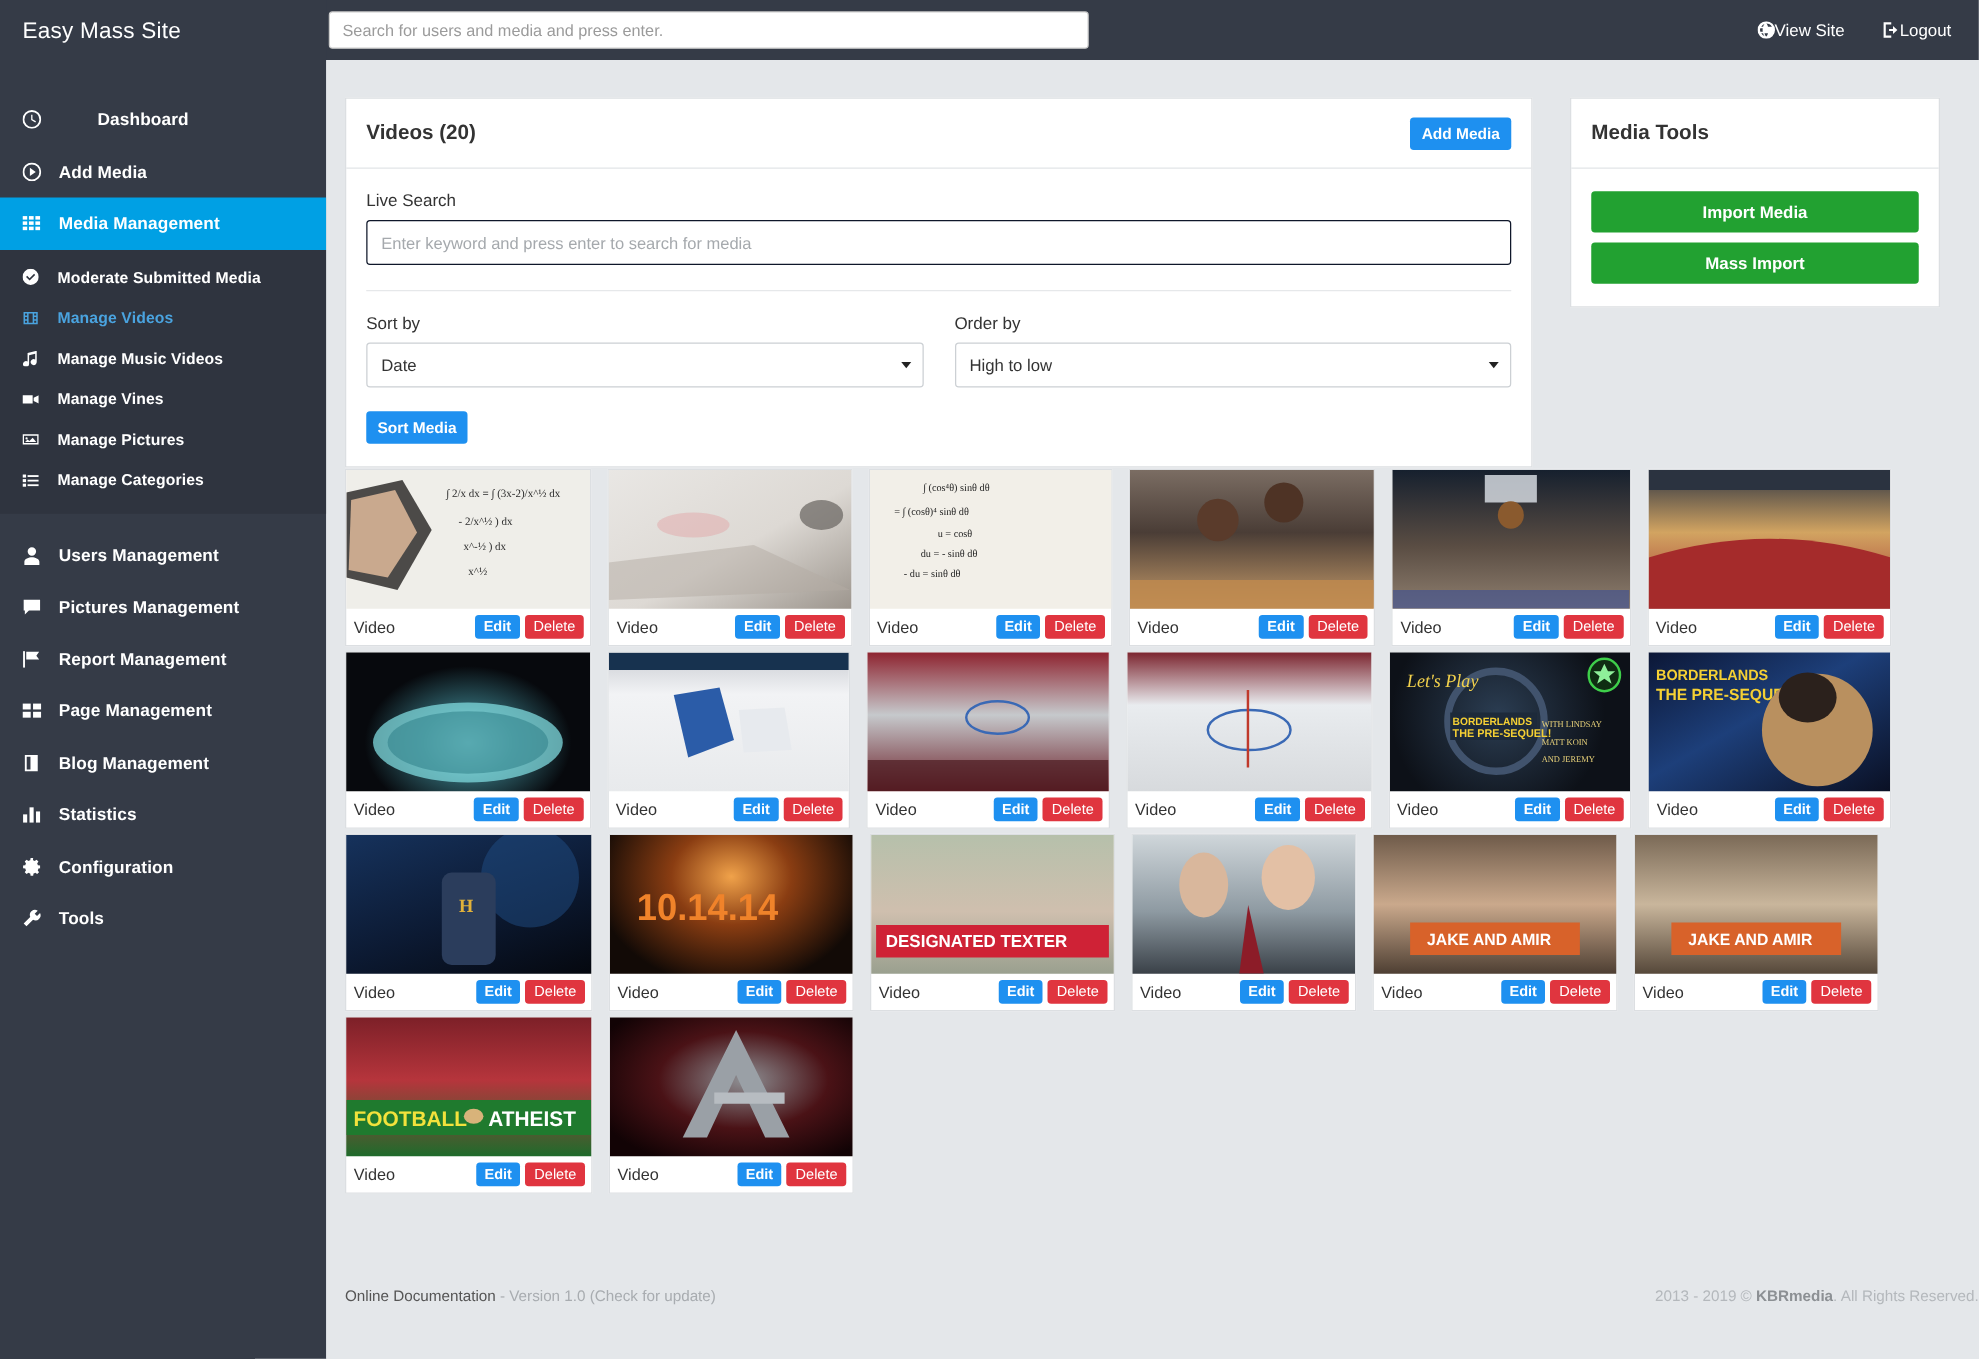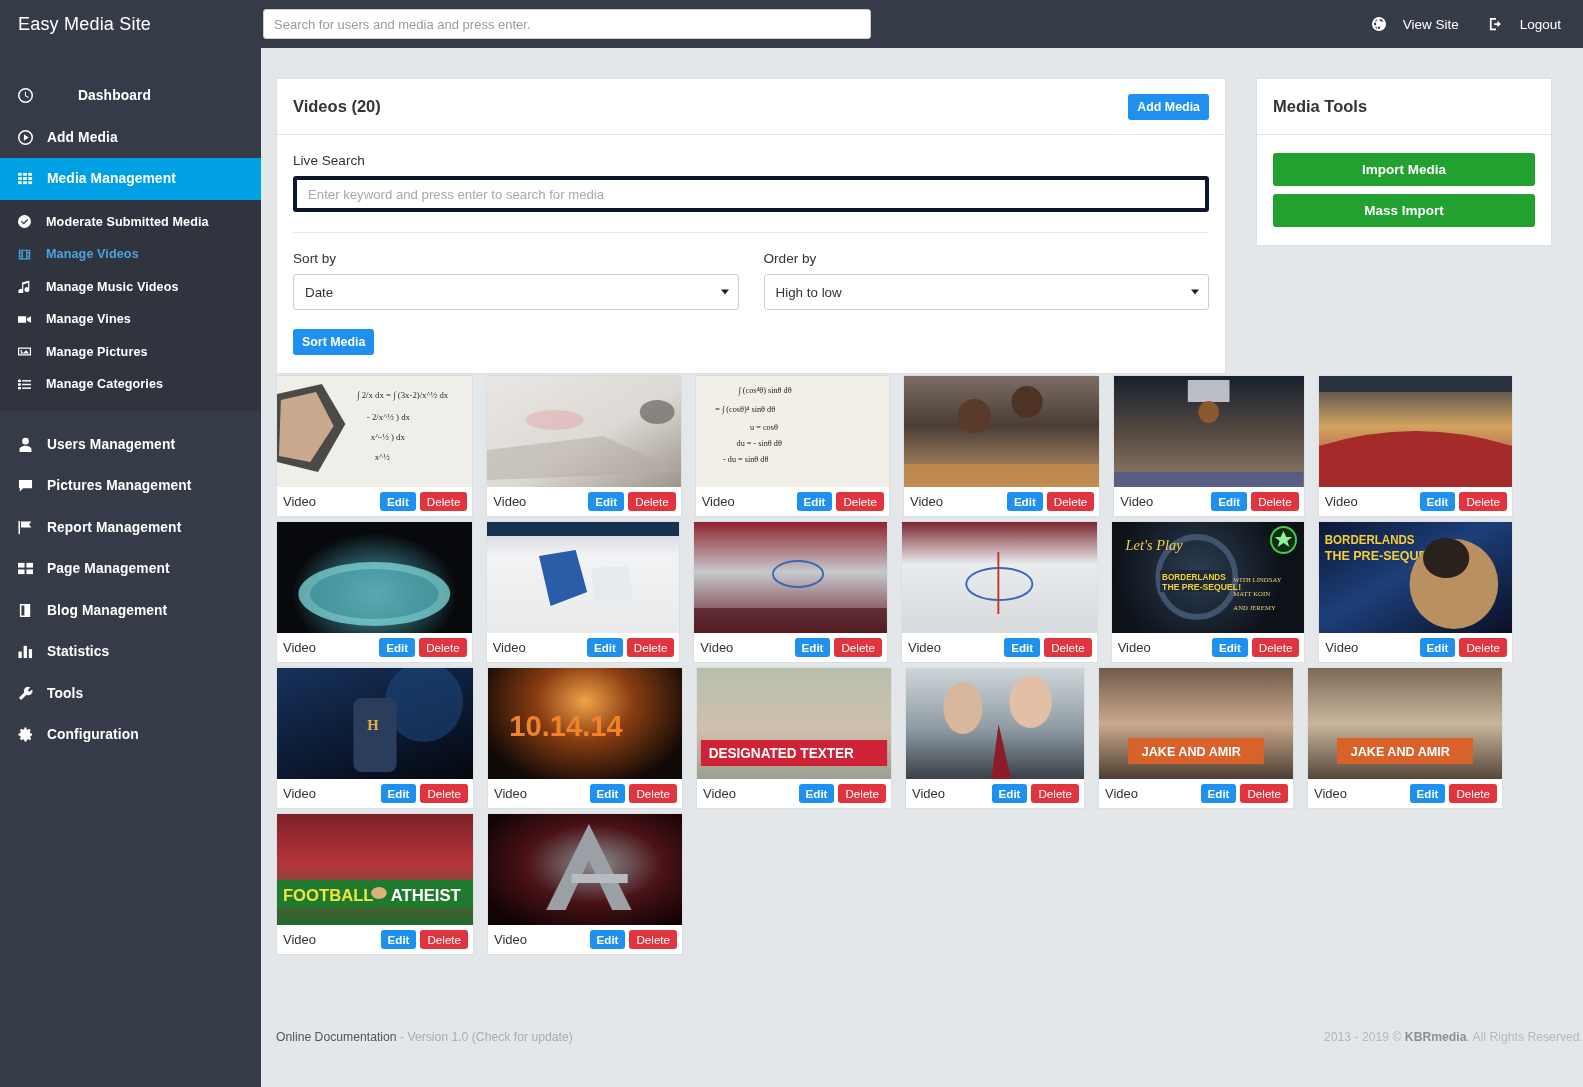--- a/index.html
+++ b/index.html
@@ -23,21 +23,21 @@
   .topsearch-wrap { flex: 1; padding-left: 2px; }
   .topsearch {
     width: 608px; height: 30px; border: 1px solid #ccc; border-radius: 3px;
     background: #fff; padding: 0 10px; font-size: 13px; color: #555;
     font-family: "Liberation Sans", sans-serif; outline: none;
   }
   .topsearch::placeholder { color: #9b9b9b; }
   .topright { display: flex; align-items: center; gap: 30px; padding-right: 22px; }
   .topright a {
     color: #ffffff; font-size: 13.5px; text-decoration: none;
-    display: flex; align-items: center; gap: 17px;
+    display: flex; align-items: center; gap: 0;
   }
   .ticon { display: inline-flex; width: 14px; height: 14px; }
   .ticon svg { width: 14px; height: 14px; fill: #fff; }
 
   
   .sidebar {
     position: absolute; top: 48px; left: 0; width: 261px; height: 1039px;
     background: #353b47;
   }
   .nav-item {
@@ -81,21 +81,21 @@
   .btn-blue { background: #1e90f0; font-size: 12.4px; padding: 6px 9px; }
   .btn-green {
     background: #22a131; display: block; width: 100%;
     padding: 9px 0; font-size: 13.5px; border-radius: 3px; margin-bottom: 8px;
   }
   .btn-green:last-child { margin-bottom: 0; }
 
   .panel-body { padding: 18px 16px 18px 16px; }
   .field-label { font-size: 13.6px; color: #333; margin-bottom: 8px; display: block; }
   .txtfield {
-    width: 100%; height: 36px; border: 4px solid #0f172a; border-radius: 3px;
+    width: 100%; height: 36px; border: 1px solid #0f172a; border-radius: 3px;
     padding: 0 11px; font-size: 13.2px; color: #555; outline: none;
     font-family: "Liberation Sans", sans-serif; background: #fff;
   }
   .txtfield::placeholder { color: #a5a9ad; }
   .divider { height: 1px; background: #e6e8ea; margin: 20px 0 18px 0; }
   .row2 { display: flex; gap: 25px; }
   .col { flex: 1; }
   .selwrap { position: relative; }
   .selbox {
     width: 100%; height: 36px; border: 1px solid #ccd0d4; border-radius: 3px;
@@ -141,21 +141,21 @@
   }
   .footer a { color: #555; text-decoration: none; }
   .footer .muted { color: #a8acb0; }
   .footer .right { color: #b4b8bc; }
   .footer .right b { color: #8c9094; font-weight: bold; }
 </style>
 </head>
 <body>
 
 <div class="topbar">
-  <div class="brand">Easy Media Site</div>
+  <div class="brand">Easy Mass Site</div>
   <div class="topsearch-wrap">
     <input class="topsearch" type="text" placeholder="Search for users and media and press enter." style="">
   </div>
   <div class="topright">
     <a href="#">
       <span class="ticon">
         <svg viewBox="0 0 16 16">
             <path d="M8 0a8 8 0 100 16A8 8 0 008 0zm0 2a6 6 0 015.2 3H9.6C9.3 3.6 8.7 2.5 8 2zm-1.5.3C5.9 3 5.4 3.9 5.1 5H3.4a6 6 0 013.1-2.7zM2.6 6.5h2.2C4.7 7 4.7 7.5 4.7 8s0 1 .1 1.5H2.6A6 6 0 012.3 8c0-.5.1-1 .3-1.5zM3.4 11h1.7c.3 1.1.8 2 1.4 2.7A6 6 0 013.4 11zM8 14c-.7-.5-1.3-1.6-1.6-3h3.2C9.3 12.4 8.7 13.5 8 14z"></path>
           </svg>
       </span>
@@ -317,32 +317,32 @@
           <rect x="0.5" y="8" width="3.5" height="7"></rect>
           <rect x="6" y="2" width="3.5" height="13"></rect>
           <rect x="11.5" y="5.5" width="3.5" height="9.5"></rect>
         </svg>
     </span>
     <span>Statistics</span>
   </div>
   <div class="nav-item">
     <span class="ico">
       <svg viewBox="0 0 16 16">
+          <path d="M8 5.2A2.8 2.8 0 108 10.8 2.8 2.8 0 008 5.2zm7 3.9V6.9l-1.9-.3a5.3 5.3 0 00-.6-1.5l1.1-1.6-1.6-1.6-1.6 1.1a5.3 5.3 0 00-1.5-.6L9.1 .5H6.9l-.3 1.9a5.3 5.3 0 00-1.5.6L3.5 1.9 1.9 3.5l1.1 1.6a5.3 5.3 0 00-.6 1.5l-1.9.3v2.2l1.9.3c.1.5.3 1 .6 1.5l-1.1 1.6 1.6 1.6 1.6-1.1c.5.3 1 .5 1.5.6l.3 1.9h2.2l.3-1.9c.5-.1 1-.3 1.5-.6l1.6 1.1 1.6-1.6-1.1-1.6c.3-.5.5-1 .6-1.5l1.9-.3z"></path>
+        </svg>
+    </span>
+    <span>Configuration</span>
+  </div>
+  <div class="nav-item">
+    <span class="ico">
+      <svg viewBox="0 0 16 16">
           <path d="M15 3.6l-2.6 2.6-2-2L13 1.6A4.4 4.4 0 006.6 7L1 12.6 3.4 15 9 9.4A4.4 4.4 0 0015 3.6z"></path>
         </svg>
     </span>
     <span>Tools</span>
-  </div>
-  <div class="nav-item">
-    <span class="ico">
-      <svg viewBox="0 0 16 16">
-          <path d="M8 5.2A2.8 2.8 0 108 10.8 2.8 2.8 0 008 5.2zm7 3.9V6.9l-1.9-.3a5.3 5.3 0 00-.6-1.5l1.1-1.6-1.6-1.6-1.6 1.1a5.3 5.3 0 00-1.5-.6L9.1 .5H6.9l-.3 1.9a5.3 5.3 0 00-1.5.6L3.5 1.9 1.9 3.5l1.1 1.6a5.3 5.3 0 00-.6 1.5l-1.9.3v2.2l1.9.3c.1.5.3 1 .6 1.5l-1.1 1.6 1.6 1.6 1.6-1.1c.5.3 1 .5 1.5.6l.3 1.9h2.2l.3-1.9c.5-.1 1-.3 1.5-.6l1.6 1.1 1.6-1.6-1.1-1.6c.3-.5.5-1 .6-1.5l1.9-.3z"></path>
-        </svg>
-    </span>
-    <span>Configuration</span>
   </div>
 </div>
 
 <div class="main"></div>
 
 <div class="content-col">
   <div class="panel">
     <div class="panel-head">
       <div class="panel-title">Videos (20)</div>
       <button class="btn btn-blue">Add Media</button>

